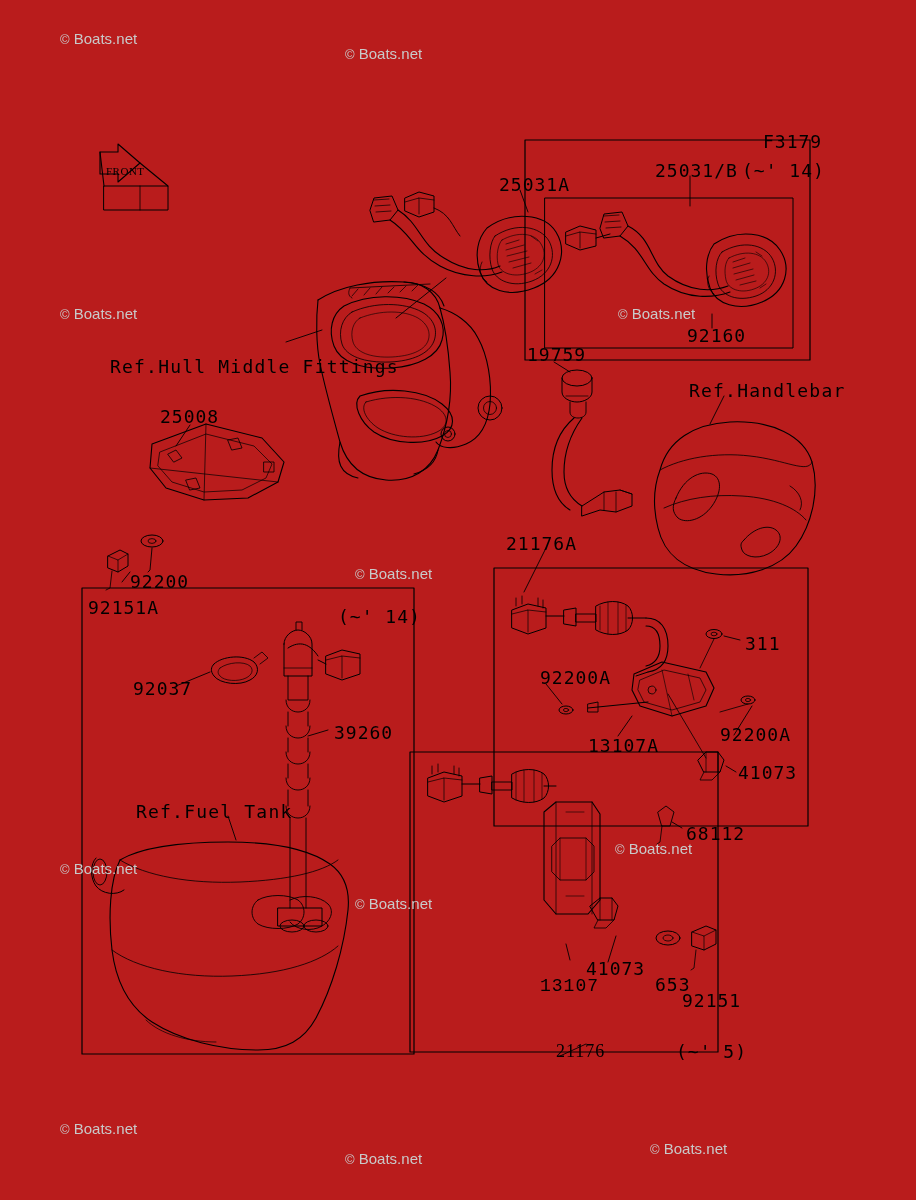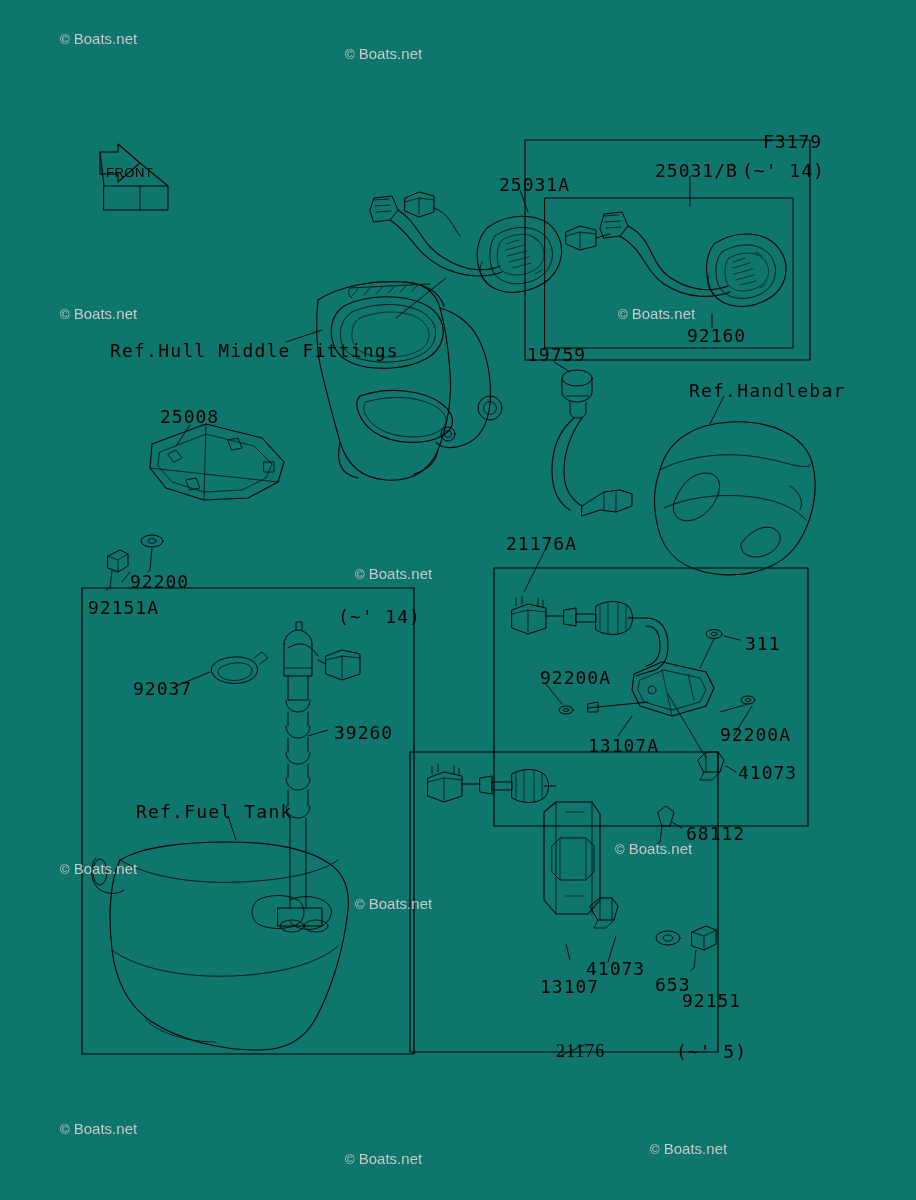--- a/index.html
+++ b/index.html
@@ -7,21 +7,21 @@
     padding: 0;
     background: #ffffff;
   }
   body {
     font-family: "DejaVu Sans Mono", monospace;
   }
   #page {
     position: relative;
     width: 916px;
     height: 1200px;
-    background: #0f766e;
+    background: #b91c1c;
     overflow: hidden;
   }
   
   .wm {
     position: absolute;
     color: #c9c9c9;
     font-family: "Liberation Sans", sans-serif;
     font-size: 15px;
     white-space: nowrap;
     user-select: none;
@@ -45,22 +45,22 @@
   svg.layer {
     position: absolute;
     left: 0;
     top: 0;
     width: 916px;
     height: 1200px;
     pointer-events: none;
   }
   .front-badge {
     position: absolute;
-    font-family: Liberation Sans, sans-serif;
-    font-size: 13px;
+    font-family: Liberation Serif, serif;
+    font-size: 11px;
     letter-spacing: 0.5px;
   }
 </style>
 </head>
 <body>
 
 <div id="page">
 
   <svg class="layer" viewBox="0 0 916 1200">
     <g fill="none" stroke="#000" stroke-width="1.1" stroke-linejoin="round" stroke-linecap="round">
@@ -345,21 +345,21 @@
   <div class="wm" style="left:650px; top:1140px;"><span class="c">©</span> Boats.net</div>
 
   <div class="lbl" style="left:763px; top:131px;">F3179</div>
   <div class="front-badge" style="left:106px; top:165px;">FRONT</div>
 
   <div class="lbl" style="left:499px; top:174px;">25031A</div>
   <div class="lbl" style="left:655px; top:160px;">25031/B</div>
   <div class="lbl" style="left:742px; top:160px;">(~' 14)</div>
   <div class="lbl" style="left:687px; top:325px;">92160</div>
 
-  <div class="lbl ref" style="left:110px; top:340px;">Ref.Hull Middle Fittings</div>
+  <div class="lbl ref" style="left:110px; top:356px;">Ref.Hull Middle Fittings</div>
   <div class="lbl" style="left:160px; top:406px;">25008</div>
   <div class="lbl" style="left:130px; top:571px;">92200</div>
   <div class="lbl" style="left:88px; top:597px;">92151A</div>
 
   <div class="lbl" style="left:527px; top:344px;">19759</div>
   <div class="lbl ref" style="left:689px; top:380px;text-align:right;">Ref.Handlebar</div>
 
   <div class="lbl" style="left:506px; top:533px;">21176A</div>
   <div class="lbl" style="left:745px; top:633px;">311</div>
   <div class="lbl" style="left:540px; top:667px;">92200A</div>
@@ -367,19 +367,19 @@
   <div class="lbl" style="left:720px; top:724px;">92200A</div>
   <div class="lbl" style="left:738px; top:762px;">41073</div>
   <div class="lbl" style="left:686px; top:823px;">68112</div>
 
   <div class="lbl" style="left:133px; top:678px;">92037</div>
   <div class="lbl" style="left:334px; top:722px;">39260</div>
   <div class="lbl ref" style="left:136px; top:801px;">Ref.Fuel Tank</div>
   <div class="lbl" style="left:338px; top:606px;">(~' 14)</div>
 
   <div class="lbl" style="left:586px; top:958px;">41073</div>
-  <div class="lbl" style="left:540px; top:976px;">13107</div>
+  <div class="lbl" style="left:540px; top:976px;font-family:Liberation Mono, monospace;">13107</div>
   <div class="lbl" style="left:655px; top:974px;">653</div>
   <div class="lbl" style="left:682px; top:990px;">92151</div>
   <div class="lbl" style="left:556px; top:1041px;font-family:Liberation Serif, serif;">21176</div>
   <div class="lbl" style="left:676px; top:1041px;">(~' 5)</div>
 
 </div>
 
 </body></html>

